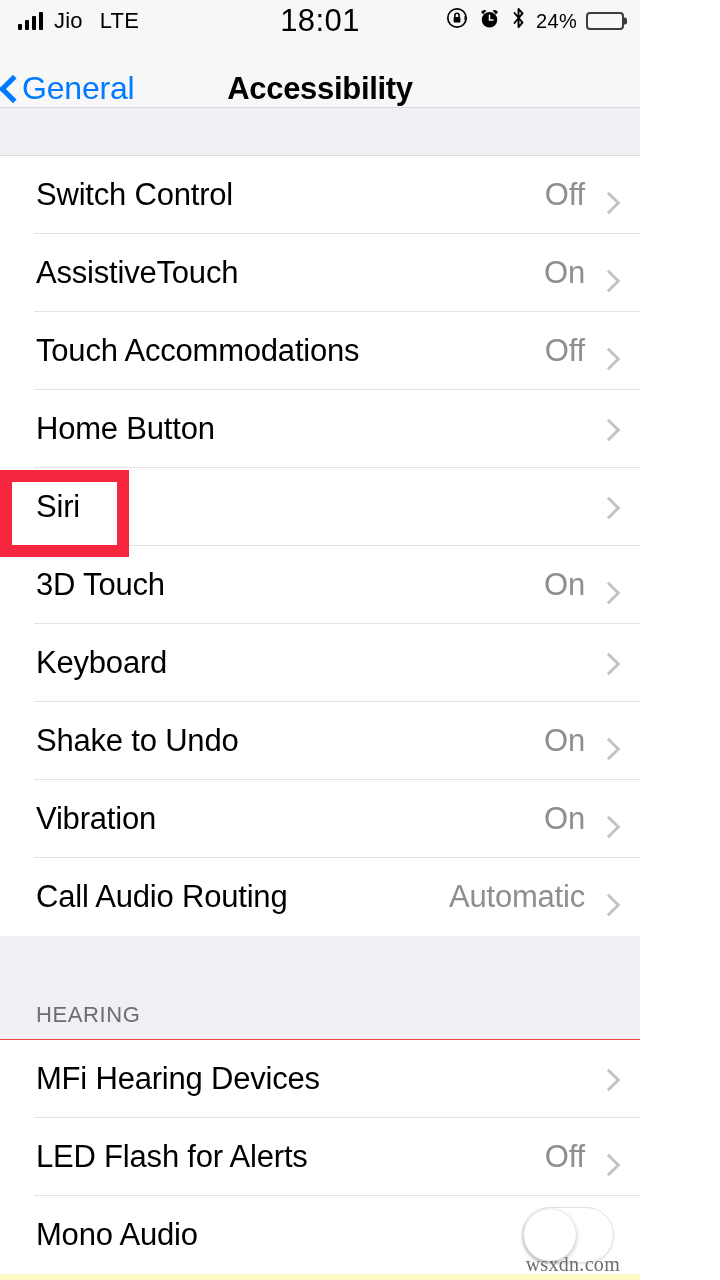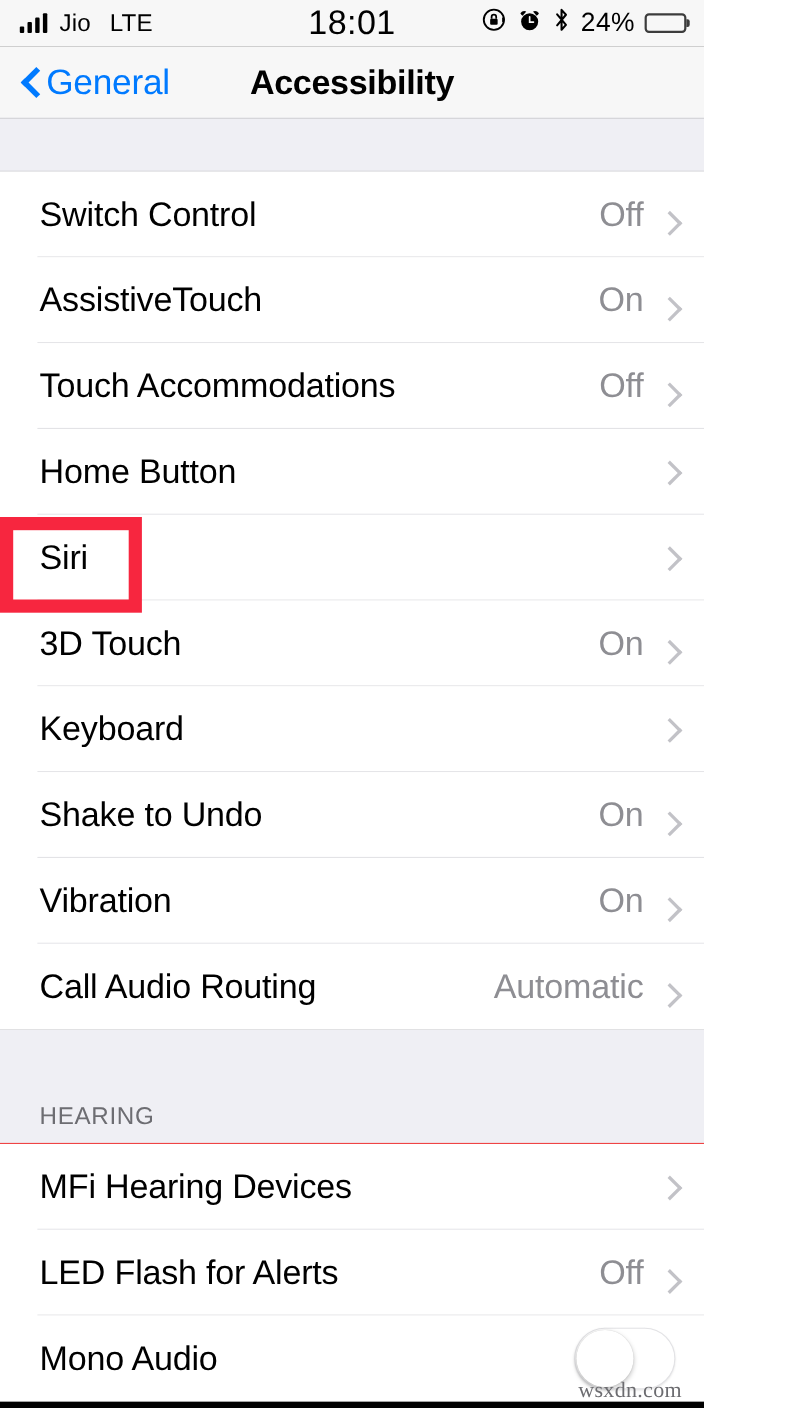--- a/index.html
+++ b/index.html
@@ -10,21 +10,21 @@
     background: #ffffff;
     font-family: "Liberation Sans", sans-serif;
     -webkit-font-smoothing: antialiased;
   }
 
   #screen {
     position: relative;
     width: 640px;
     height: 1280px;
     overflow: hidden;
-    background: #000000;
+    background: #fef9c3;
   }
 
   
   .status-bar {
     position: relative;
     height: 42px;
     background: #f7f7f7;
     display: flex;
     align-items: center;
     padding: 0 16px 0 18px;
@@ -59,21 +59,21 @@
     border-radius: 1px;
   }
   .signal-bars i:nth-child(1) { height: 6px; }
   .signal-bars i:nth-child(2) { height: 10px; }
   .signal-bars i:nth-child(3) { height: 14px; }
   .signal-bars i:nth-child(4) { height: 18px; }
 
   .carrier { font-size: 22px; }
   .radio-tech { font-size: 22px; margin-left: 6px; }
 
-  .pct { font-size: 24px; letter-spacing: 0.3px; }
+  .pct { font-size: 20px; letter-spacing: 0.3px; }
 
   .battery {
     width: 38px; height: 18px;
     border: 2px solid #3c3c3c;
     border-radius: 4px;
     position: relative;
     padding: 2px;
   }
   .battery::after {
     content: "";
@@ -90,22 +90,21 @@
     border-radius: 1px;
   }
 
   
   .nav-bar {
     position: relative;
     height: 66px;
     background: #f7f7f7;
     border-bottom: 1px solid #d8d8dc;
     display: flex;
-    align-items: center;
-    padding-left: 20px;
+    align-items: flex-end;
   }
   .back-btn {
     display: flex;
     align-items: center;
     gap: 6px;
     color: #007aff;
     cursor: pointer;
   }
   .back-chevron {
     width: 16px; height: 28px;

